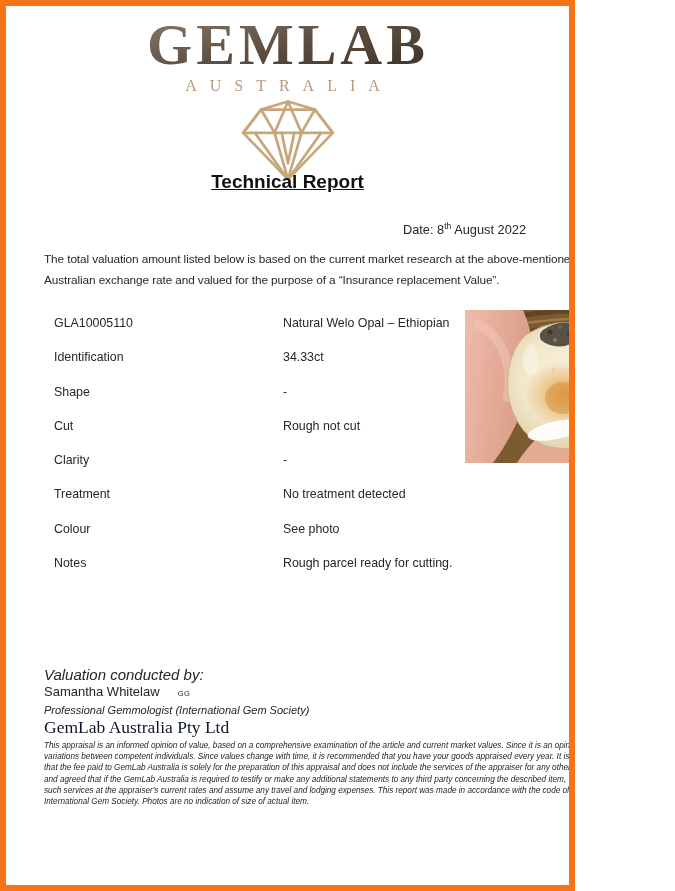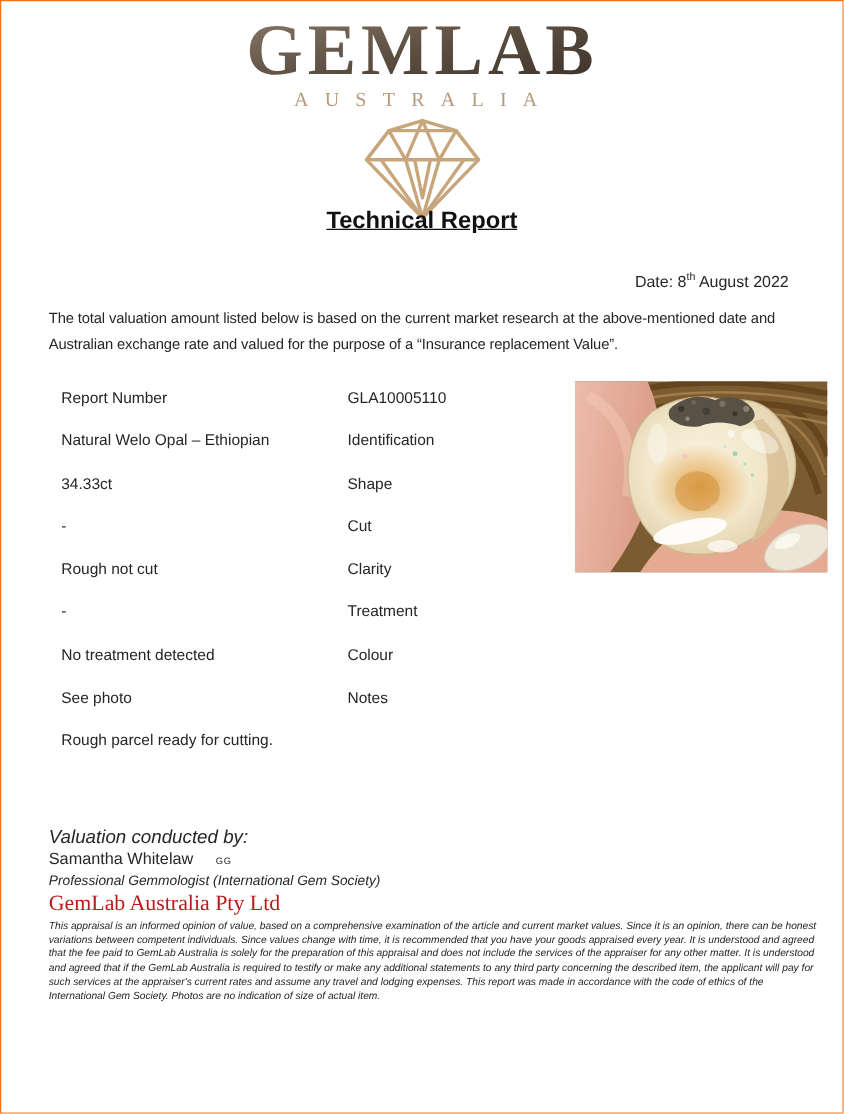--- a/index.html
+++ b/index.html
@@ -1,21 +1,21 @@
 <!DOCTYPE html>
 <html><head>
 <meta charset="utf-8">
 <style>
   html,body { margin:0; padding:0; background:#ffffff; }
   .page {
     position:relative;
-    width:675px; height:891px;
+    width:575px; height:891px;
     box-sizing:border-box;
     background:#ffffff;
-    border:1px solid #f97316;
+    border:6px solid #f97316;
     font-family:"Liberation Sans", sans-serif;
     color:#262626;
     overflow:hidden;
   }
   .abs { position:absolute; }
 
   
   .header { top:8px; left:0; right:0; text-align:center; }
   .brand-svg { display:block; margin:0 auto; }
   .australia {
@@ -61,21 +61,21 @@
 
   
   .sig-block { top:660px; left:38px; width:614px; }
   .sig-label { font-style:italic; font-size:15px; line-height:17px; }
   .sig-name  { font-size:13px; line-height:18px; }
   .sig-cred  { font-size:7.5px; letter-spacing:0.5px; margin-left:18px; }
   .sig-title { font-style:italic; font-size:11px; line-height:14px; }
   .sig-company {
     font-family:"Liberation Serif", serif;
     font-size:17.5px; line-height:21px;
-    color:#b91c1c;
+    color:#0f172a;
   }
   .disclaimer {
     margin-top:2px;
     font-style:italic;
     font-size:8.2px;
     line-height:11.2px;
     color:#1f1f1f;
   }
 </style>
 </head>
@@ -108,21 +108,20 @@
     </div>
   </div>
 
   <div class="abs report-title">Technical Report</div>
 
   <div class="abs date-line"><span>Date: 8</span><sup>th</sup><span> August 2022</span></div>
 
   <div class="abs intro">The total valuation amount listed below is based on the current market research at the above-mentioned date and Australian exchange rate and valued for the purpose of a “Insurance replacement Value”.</div>
 
   <div class="abs details">
-    <div class="cell">Report Number</div>
     <div class="cell">GLA10005110</div>
     <div class="cell">Natural Welo Opal – Ethiopian</div>
     <div class="cell">Identification</div>
     <div class="cell">34.33ct</div>
     <div class="cell">Shape</div>
     <div class="cell">-</div>
     <div class="cell">Cut</div>
     <div class="cell">Rough not cut</div>
     <div class="cell">Clarity</div>
     <div class="cell">-</div>

